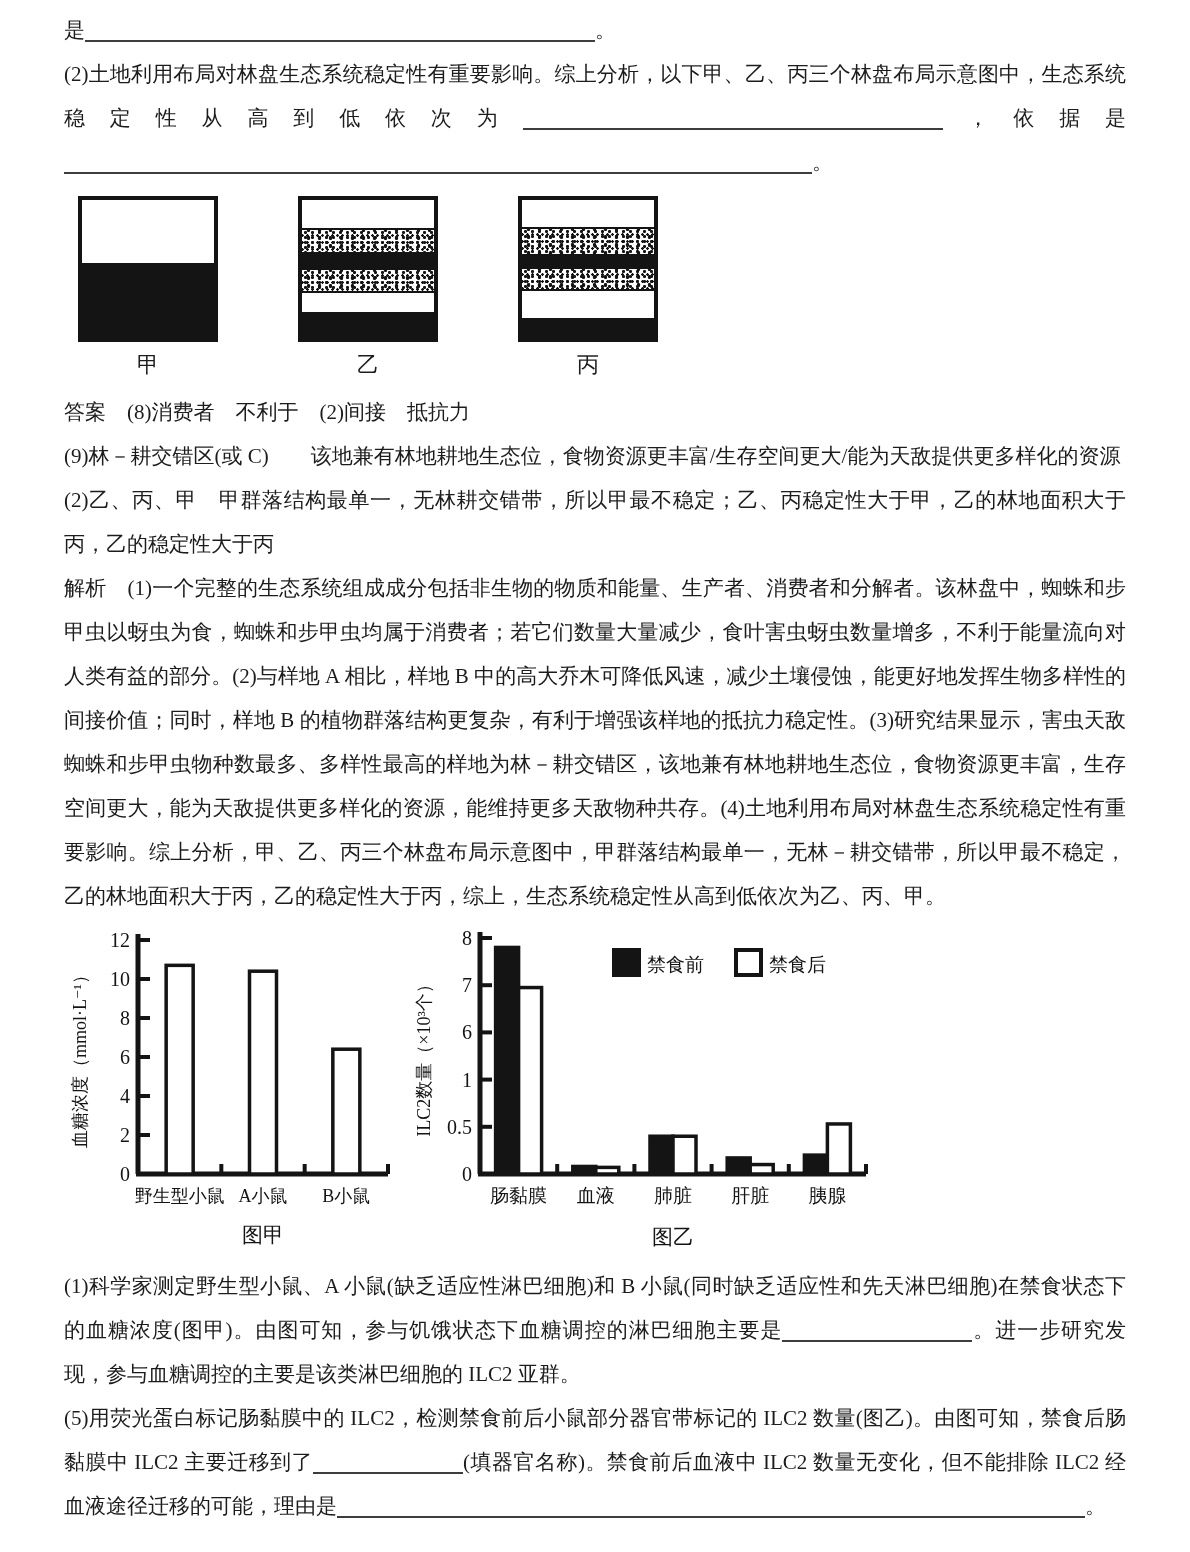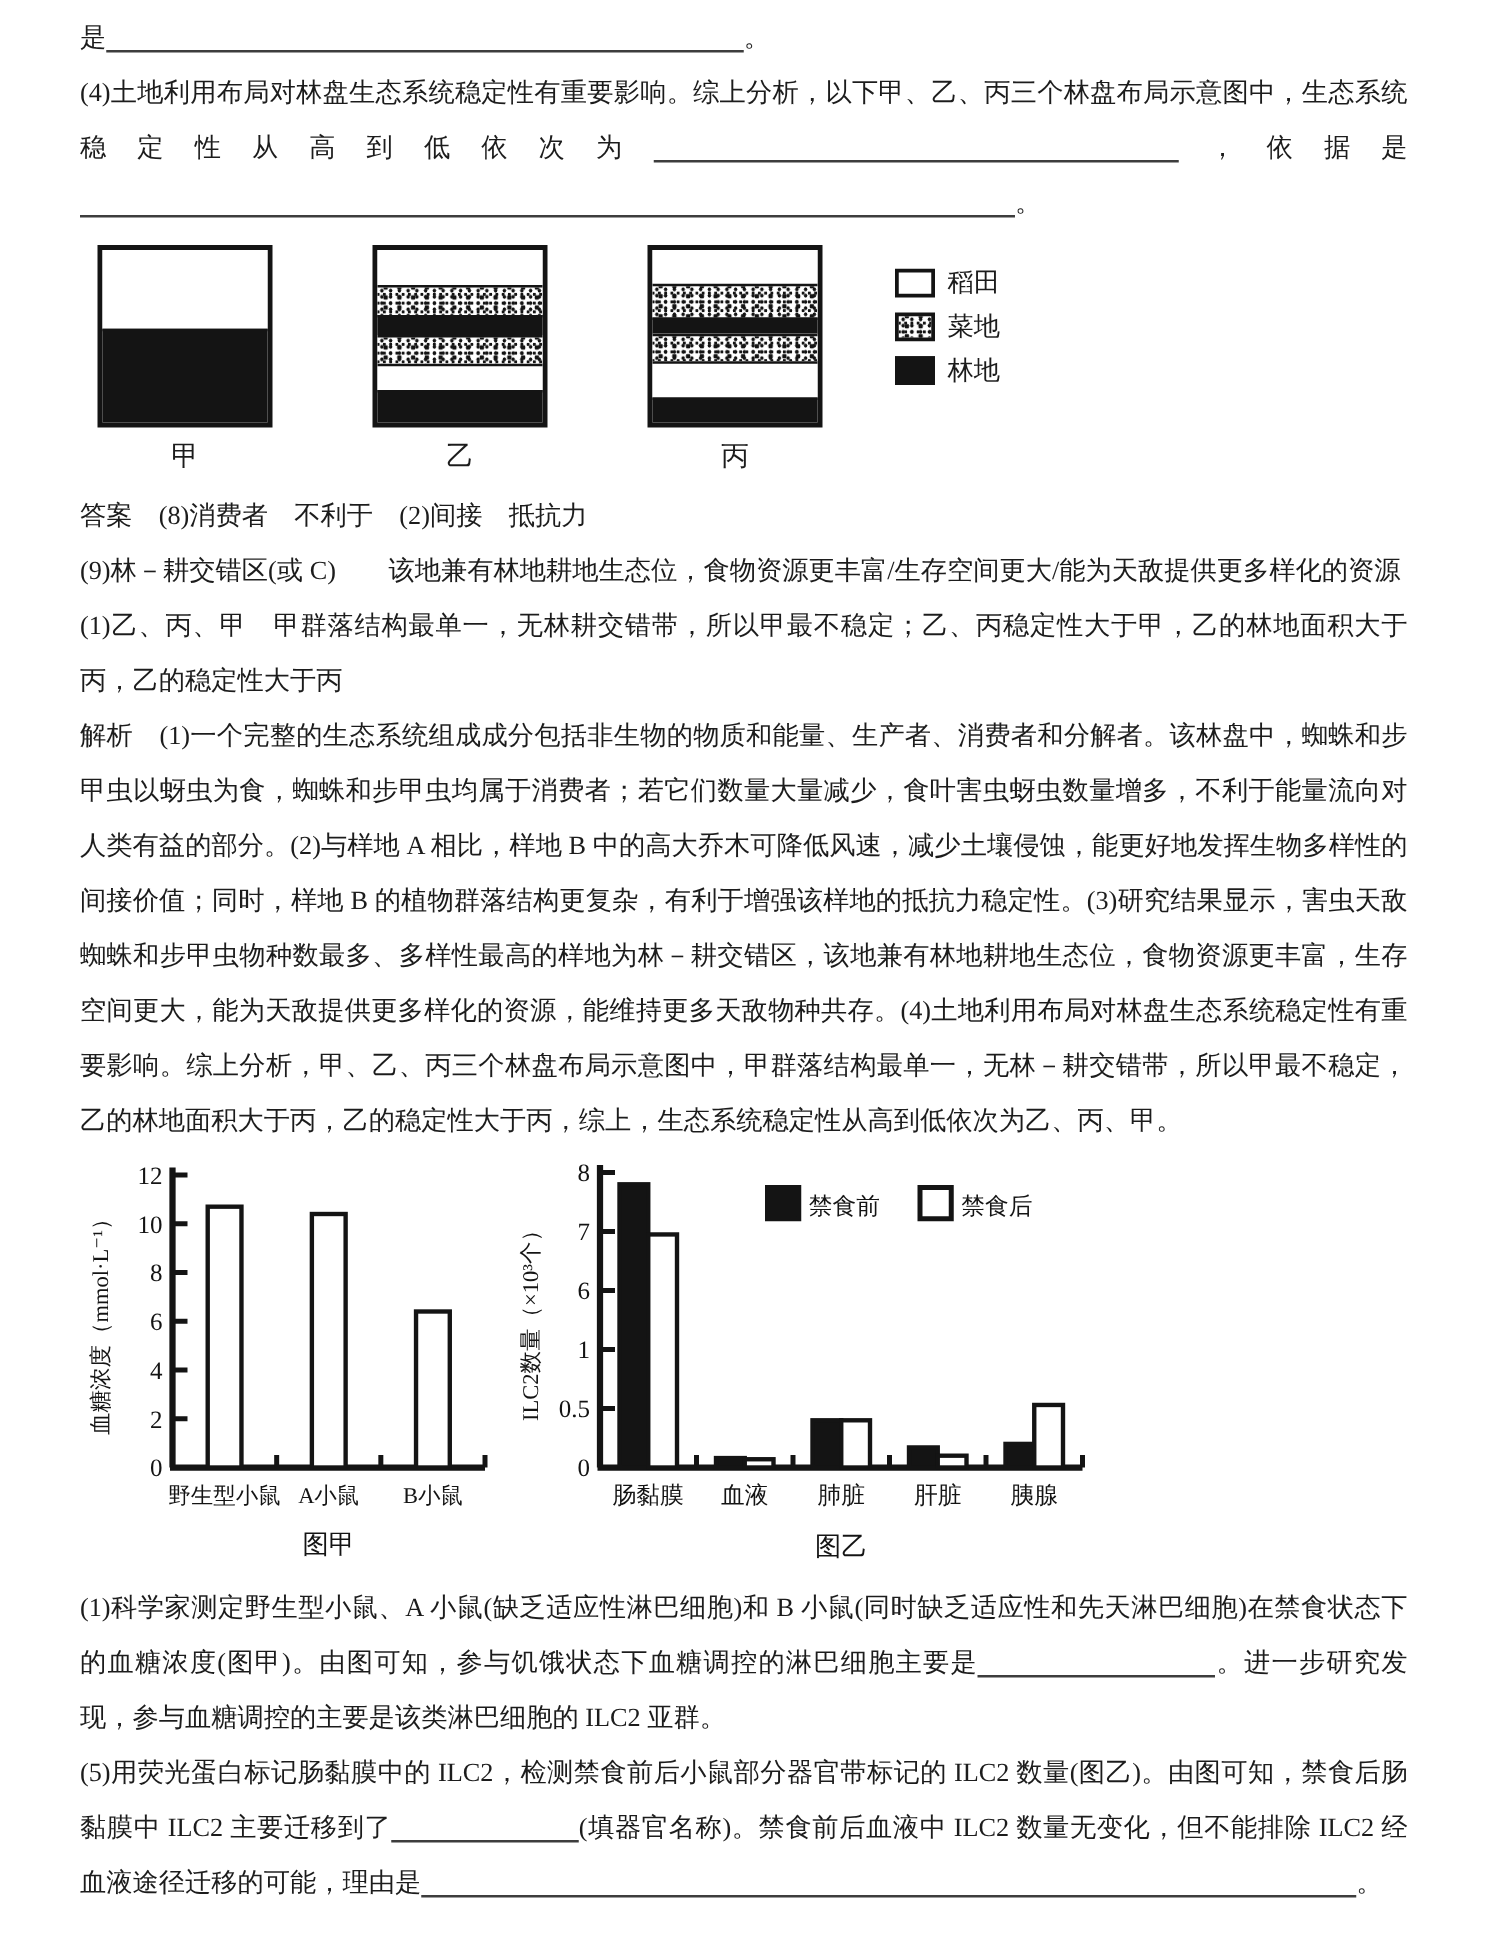--- a/index.html
+++ b/index.html
@@ -73,21 +73,21 @@
   .charts-row{display:flex;align-items:flex-start;margin:6px 0 8px 0;}
   svg text{font-family:"Liberation Serif","DejaVu Serif",serif;fill:#141414;}
 </style>
 </head>
 <body>
 
 <div class="page">
 
   <p class="line"><span>是</span><span class="blank" style="width:510px"></span><span>。</span></p>
 
-  <p class="para"><span>(4)土地利用布局对林盘生态系统稳定性有重要影响。综上分析，以下甲、乙、丙三个林盘布局示意图中，生态系统稳定性从高到低依次为</span><span class="blank" style="width:420px"></span><span>，依据是</span><span class="blank" style="width:748px"></span><span>。</span></p>
+  <p class="para"><span>(2)土地利用布局对林盘生态系统稳定性有重要影响。综上分析，以下甲、乙、丙三个林盘布局示意图中，生态系统稳定性从高到低依次为</span><span class="blank" style="width:420px"></span><span>，依据是</span><span class="blank" style="width:748px"></span><span>。</span></p>
 
   <div class="figure-row">
     <div class="plots" id="plots">
         <div class="plot">
           <div class="plot-box">
             <div class="band rice" style="height: 46%;"></div>
             <div class="band forest" style="height: 54%;"></div>
           </div>
           <div class="plot-label">甲</div>
         </div>
@@ -107,39 +107,25 @@
             <div class="band rice" style="height: 21%;"></div>
             <div class="band veg" style="height: 20%;"></div>
             <div class="band forest" style="height: 8%;"></div>
             <div class="band veg" style="height: 16%;"></div>
             <div class="band rice" style="height: 21%;"></div>
             <div class="band forest" style="height: 14%;"></div>
           </div>
           <div class="plot-label">丙</div>
         </div>
       </div>
-    <div class="diagram-legend" id="diagram-legend">
-        <div class="legend-row">
-          <span class="swatch rice"></span>
-          <span class="legend-text">稻田</span>
-        </div>
-        <div class="legend-row">
-          <span class="swatch band veg"></span>
-          <span class="legend-text">菜地</span>
-        </div>
-        <div class="legend-row">
-          <span class="swatch forest"></span>
-          <span class="legend-text">林地</span>
-        </div>
-      </div>
   </div>
 
   <p class="para"><span class="bold">答案</span>　<span>(8)消费者　不利于　(2)间接　抵抗力</span></p>
   <p class="para">(9)林－耕交错区(或 C)　　该地兼有林地耕地生态位，食物资源更丰富/生存空间更大/能为天敌提供更多样化的资源</p>
-  <p class="para">(1)乙、丙、甲　甲群落结构最单一，无林耕交错带，所以甲最不稳定；乙、丙稳定性大于甲，乙的林地面积大于丙，乙的稳定性大于丙</p>
+  <p class="para">(2)乙、丙、甲　甲群落结构最单一，无林耕交错带，所以甲最不稳定；乙、丙稳定性大于甲，乙的林地面积大于丙，乙的稳定性大于丙</p>
 
   <p class="para"><span class="bold">解析</span>　<span>(1)一个完整的生态系统组成成分包括非生物的物质和能量、生产者、消费者和分解者。该林盘中，蜘蛛和步甲虫以蚜虫为食，蜘蛛和步甲虫均属于消费者；若它们数量大量减少，食叶害虫蚜虫数量增多，不利于能量流向对人类有益的部分。(2)与样地 A 相比，样地 B 中的高大乔木可降低风速，减少土壤侵蚀，能更好地发挥生物多样性的间接价值；同时，样地 B 的植物群落结构更复杂，有利于增强该样地的抵抗力稳定性。(3)研究结果显示，害虫天敌蜘蛛和步甲虫物种数最多、多样性最高的样地为林－耕交错区，该地兼有林地耕地生态位，食物资源更丰富，生存空间更大，能为天敌提供更多样化的资源，能维持更多天敌物种共存。(4)土地利用布局对林盘生态系统稳定性有重要影响。综上分析，甲、乙、丙三个林盘布局示意图中，甲群落结构最单一，无林－耕交错带，所以甲最不稳定，乙的林地面积大于丙，乙的稳定性大于丙，综上，生态系统稳定性从高到低依次为乙、丙、甲。</span></p>
 
 
   <div class="charts-row">
     <svg id="chartA" width="350" height="332">
         <line x1="74" y1="10" x2="74" y2="250" stroke="#141414" stroke-width="5"></line>
         <line x1="72" y1="250" x2="324" y2="250" stroke="#141414" stroke-width="5"></line>
         <line x1="74" y1="250" x2="86" y2="250" stroke="#141414" stroke-width="4"></line>
         <text x="66" y="257" font-size="20" text-anchor="end">0</text>

